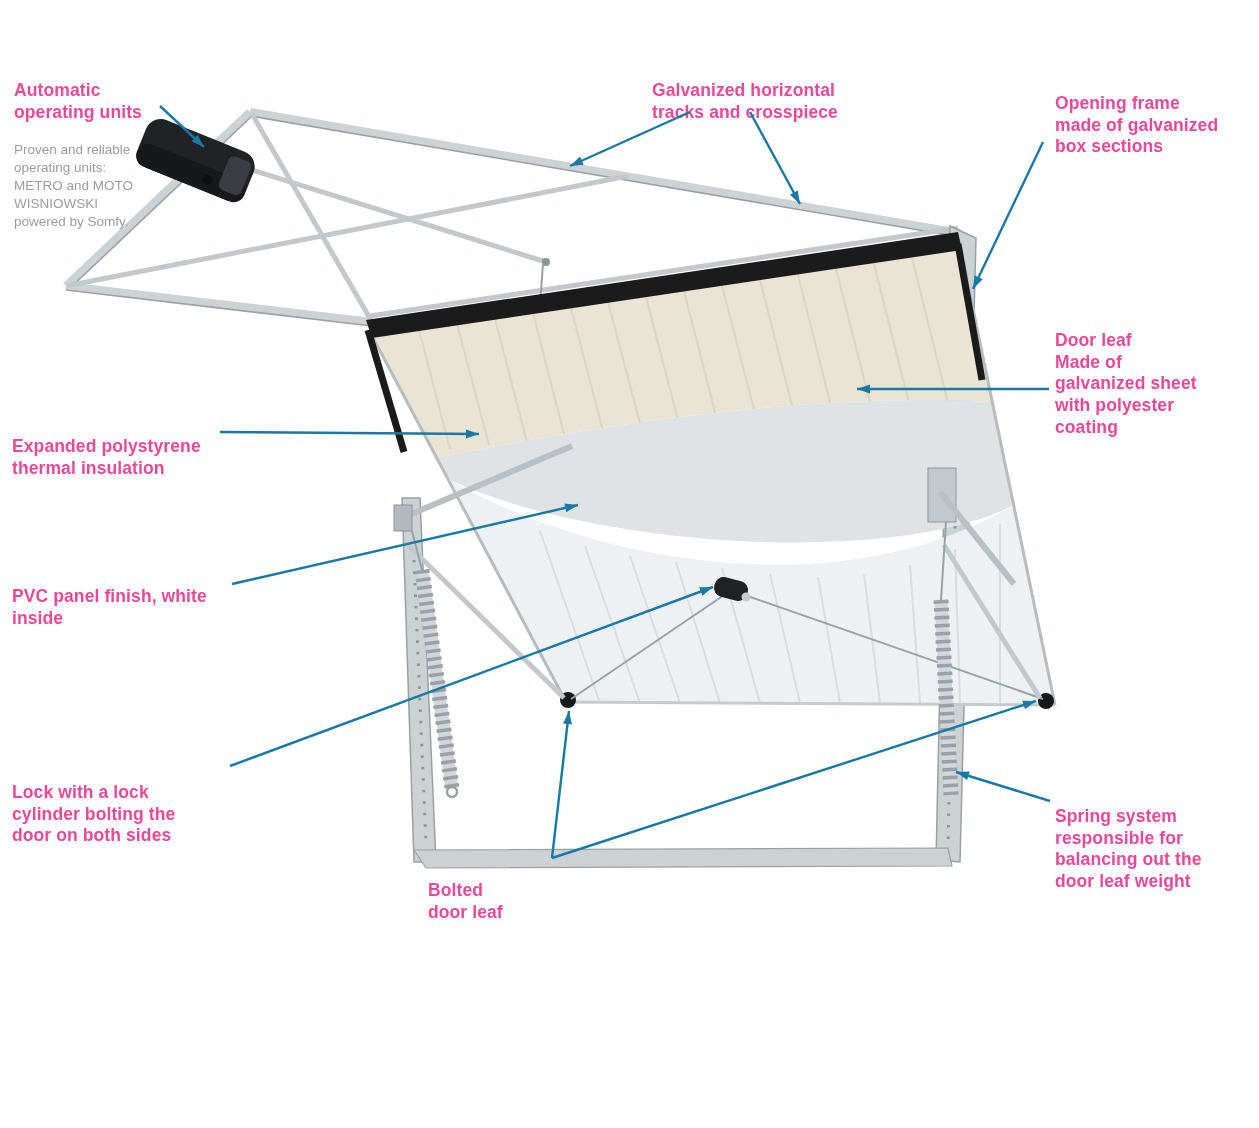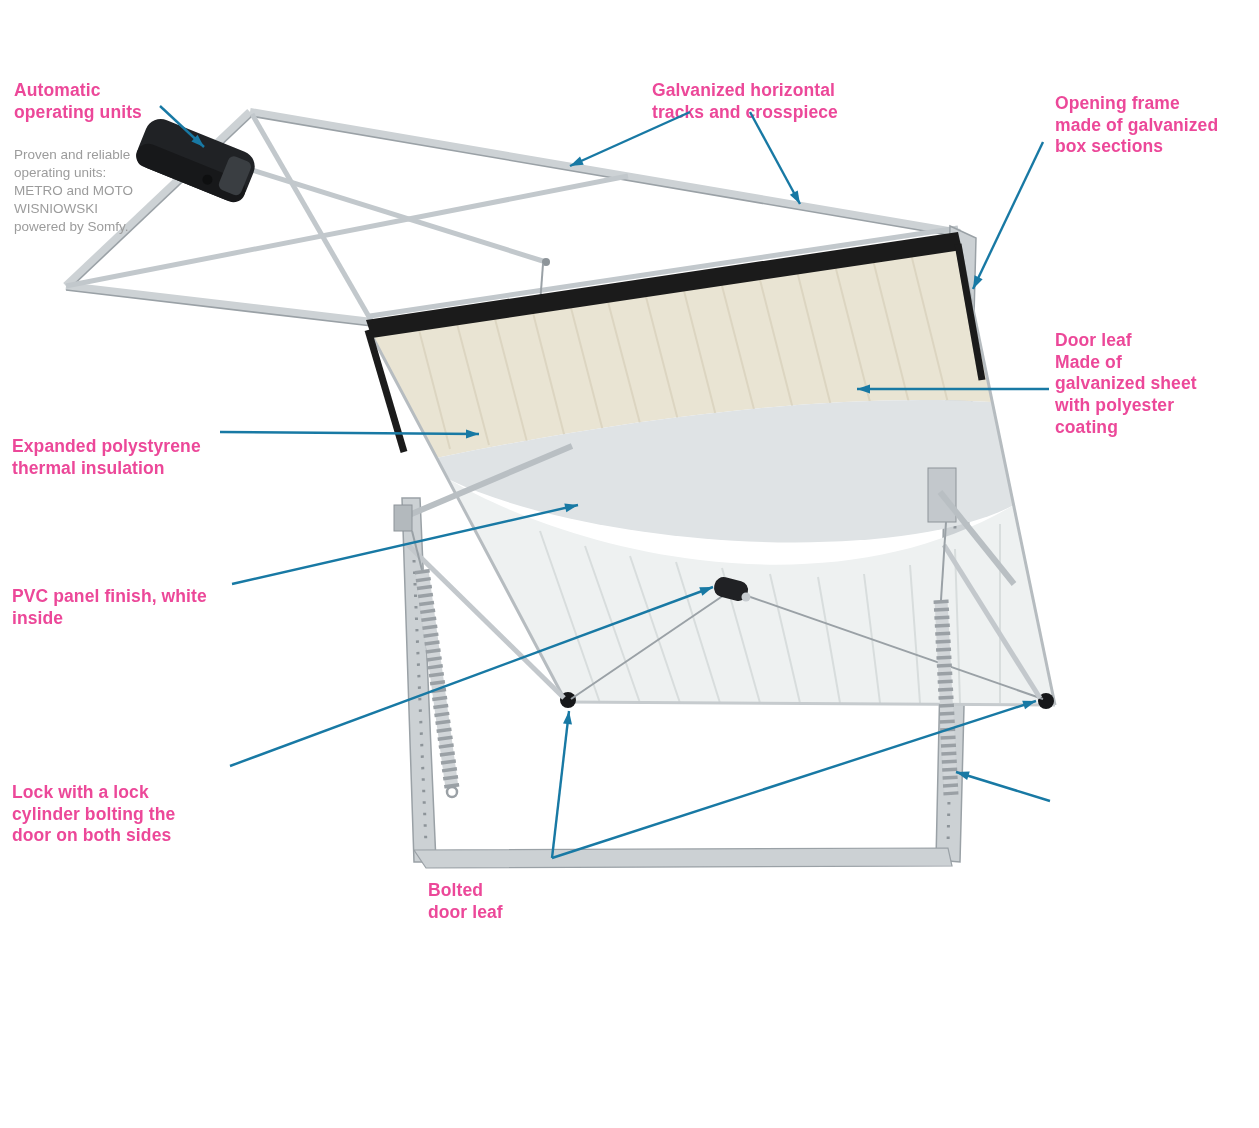--- a/index.html
+++ b/index.html
@@ -6,21 +6,21 @@
   html,body{background:#ffffff}
   body{font-family:"Liberation Sans",sans-serif}
   .stage{position:relative;width:1259px;height:1128px;background:#fff;overflow:hidden}
   .layer{position:absolute;left:0;top:0;width:1259px;height:1128px}
   .scene{z-index:1}
   .labels{z-index:2}
   .operator-layer{z-index:3}
   .arrows{z-index:4;pointer-events:none}
   .label{position:absolute;white-space:pre-line}
   .label-title{font-weight:bold;font-size:17.5px;line-height:1.24;color:#ec4899;letter-spacing:.1px}
-  .label-sub{margin-top:5px;font-size:13.5px;line-height:1.32;color:#9c9c9c}
+  .label-sub{font-size:13.5px;line-height:1.32;color:#9c9c9c}
   .arrow line{stroke:#1879a4;stroke-width:2.4;fill:none}
   .arrow polygon{fill:#1879a4;stroke:none}
   .bar{stroke:#cdd2d5;stroke-width:8;fill:none}
   .bar-edge{stroke:#9aa1a6;stroke-width:1.6;fill:none}
   .bar-thin{stroke:#c2c8cc;stroke-width:5;fill:none}
 </style>
 </head>
 <body>
 
 <div class="stage">
@@ -151,20 +151,26 @@
       <div class="label-title">Lock with a lock
 cylinder bolting the
 door on both sides</div>
     </div>
 
     <div class="label" style="left:428px;top:862px;width:120px">
       <div class="label-title">Bolted
 door leaf</div>
     </div>
 
+    <div class="label" style="left:1055px;top:788px;width:185px">
+      <div class="label-title">Spring system
+responsible for
+balancing out the
+door leaf weight</div>
+    </div>
   </div>
 
   <svg class="layer operator-layer" viewBox="0 0 1259 1128">
     <g transform="translate(196,160) rotate(22)">
       <rect x="-58" y="-26" width="116" height="52" rx="16" fill="#202225"></rect>
       <rect x="-58" y="2" width="116" height="24" rx="12" fill="#17181a"></rect>
       <rect x="30" y="-18" width="24" height="36" rx="6" fill="#3a3e42"></rect>
       <circle cx="18" cy="14" r="5" fill="#0e0f10"></circle>
     </g>
   </svg>

